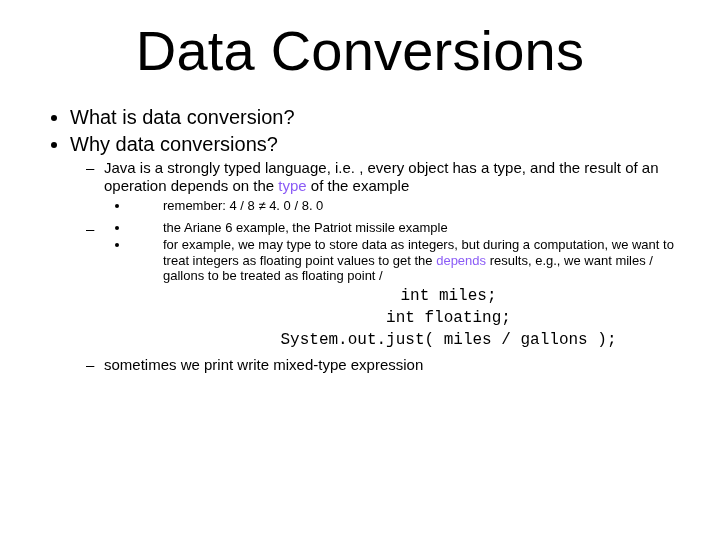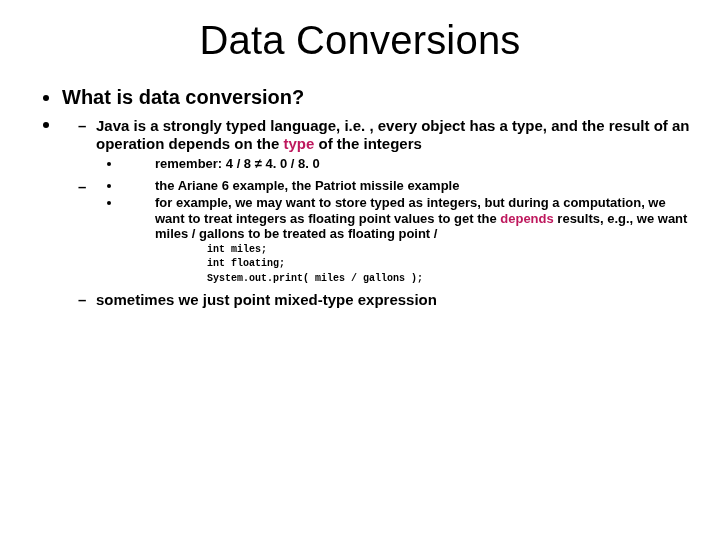--- a/index.html
+++ b/index.html
@@ -15,30 +15,29 @@
     width: 720px;
     height: 540px;
     box-sizing: border-box;
     padding: 18px 30px 20px 30px;
     position: relative;
   }
   h1.title {
     margin: 0 0 22px 0;
     text-align: center;
     font-weight: 400;
-    font-size: 40px;
+    font-size: 56px;
     letter-spacing: 0.2px;
   }
   ul.b1 {
-    margin: 0;
+    margin: 8px;
     padding-left: 32px;
     list-style: disc;
     font-size: 20px;
     line-height: 1.25;
-    font-weight: bold;
   }
   ul.b1 > li { margin-bottom: 2px; }
   ul.b2 {
     margin: 2px 0 6px 0;
     padding-left: 34px;
     list-style: none;
     font-size: 15px;
     line-height: 1.2;
   }
   ul.b2 > li {
@@ -51,57 +50,59 @@
     left: -18px;
   }
   ul.b3 {
     margin: 3px 0 4px 0;
     padding-left: 26px;
     list-style: disc;
     font-size: 13px;
     line-height: 1.2;
   }
   ul.b3 > li { margin-bottom: 2px; padding-left: 33px; }
-  .accent { color: #be185d; }
+  .accent { color: #8b5cf6; }
   .codeblock {
     font-family: "Courier New", Courier, monospace;
-    font-size: 10px;
+    font-size: 16px;
     line-height: 1.25;
     white-space: pre;
     margin: 2px 0 2px 52px;
+    text-align: center;
   }
 </style>
 </head>
 <body>
 
 <div class="slide">
   <h1 class="title">Data Conversions</h1>
 
   <ul class="b1">
     <li>
       <span>What is data conversion?</span>
     </li>
     <li>
+      <span>Why data conversions?</span>
       <ul class="b2">
         <li>
-          <span>Java is a strongly typed language, i.e. , every object has a type, and the result of an operation depends on the </span><span class="accent">type</span><span> of the integers</span>
+          <span>Java is a strongly typed language, i.e. , every object has a type, and the result of an operation depends on the </span><span class="accent">type</span><span> of the example</span>
           <ul class="b3">
             <li>
               <span>remember: 4 / 8 </span><span>≠</span><span> 4. 0 / 8. 0</span>
             </li>
           </ul>
         </li>
         <li>
           <ul class="b3">
             <li>the Ariane 6 example, the Patriot missile example</li>
             <li>
-              <span>for example, we may want to store typed as integers, but during a computation, we want to treat integers as floating point values to get the </span><span class="accent">depends</span><span> results, e.g., we want miles / gallons to be treated as floating point /</span>
+              <span>for example, we may type to store data as integers, but during a computation, we want to treat integers as floating point values to get the </span><span class="accent">depends</span><span> results, e.g., we want miles / gallons to be treated as floating point /</span>
               <div class="codeblock">int miles;</div>
               <div class="codeblock">int floating;</div>
-              <div class="codeblock">System.out.print( miles / gallons );</div>
+              <div class="codeblock">System.out.just( miles / gallons );</div>
             </li>
           </ul>
         </li>
-        <li>sometimes we just point mixed-type expression</li>
+        <li>sometimes we print write mixed-type expression</li>
       </ul>
     </li>
   </ul>
 </div>
 
 </body></html>

